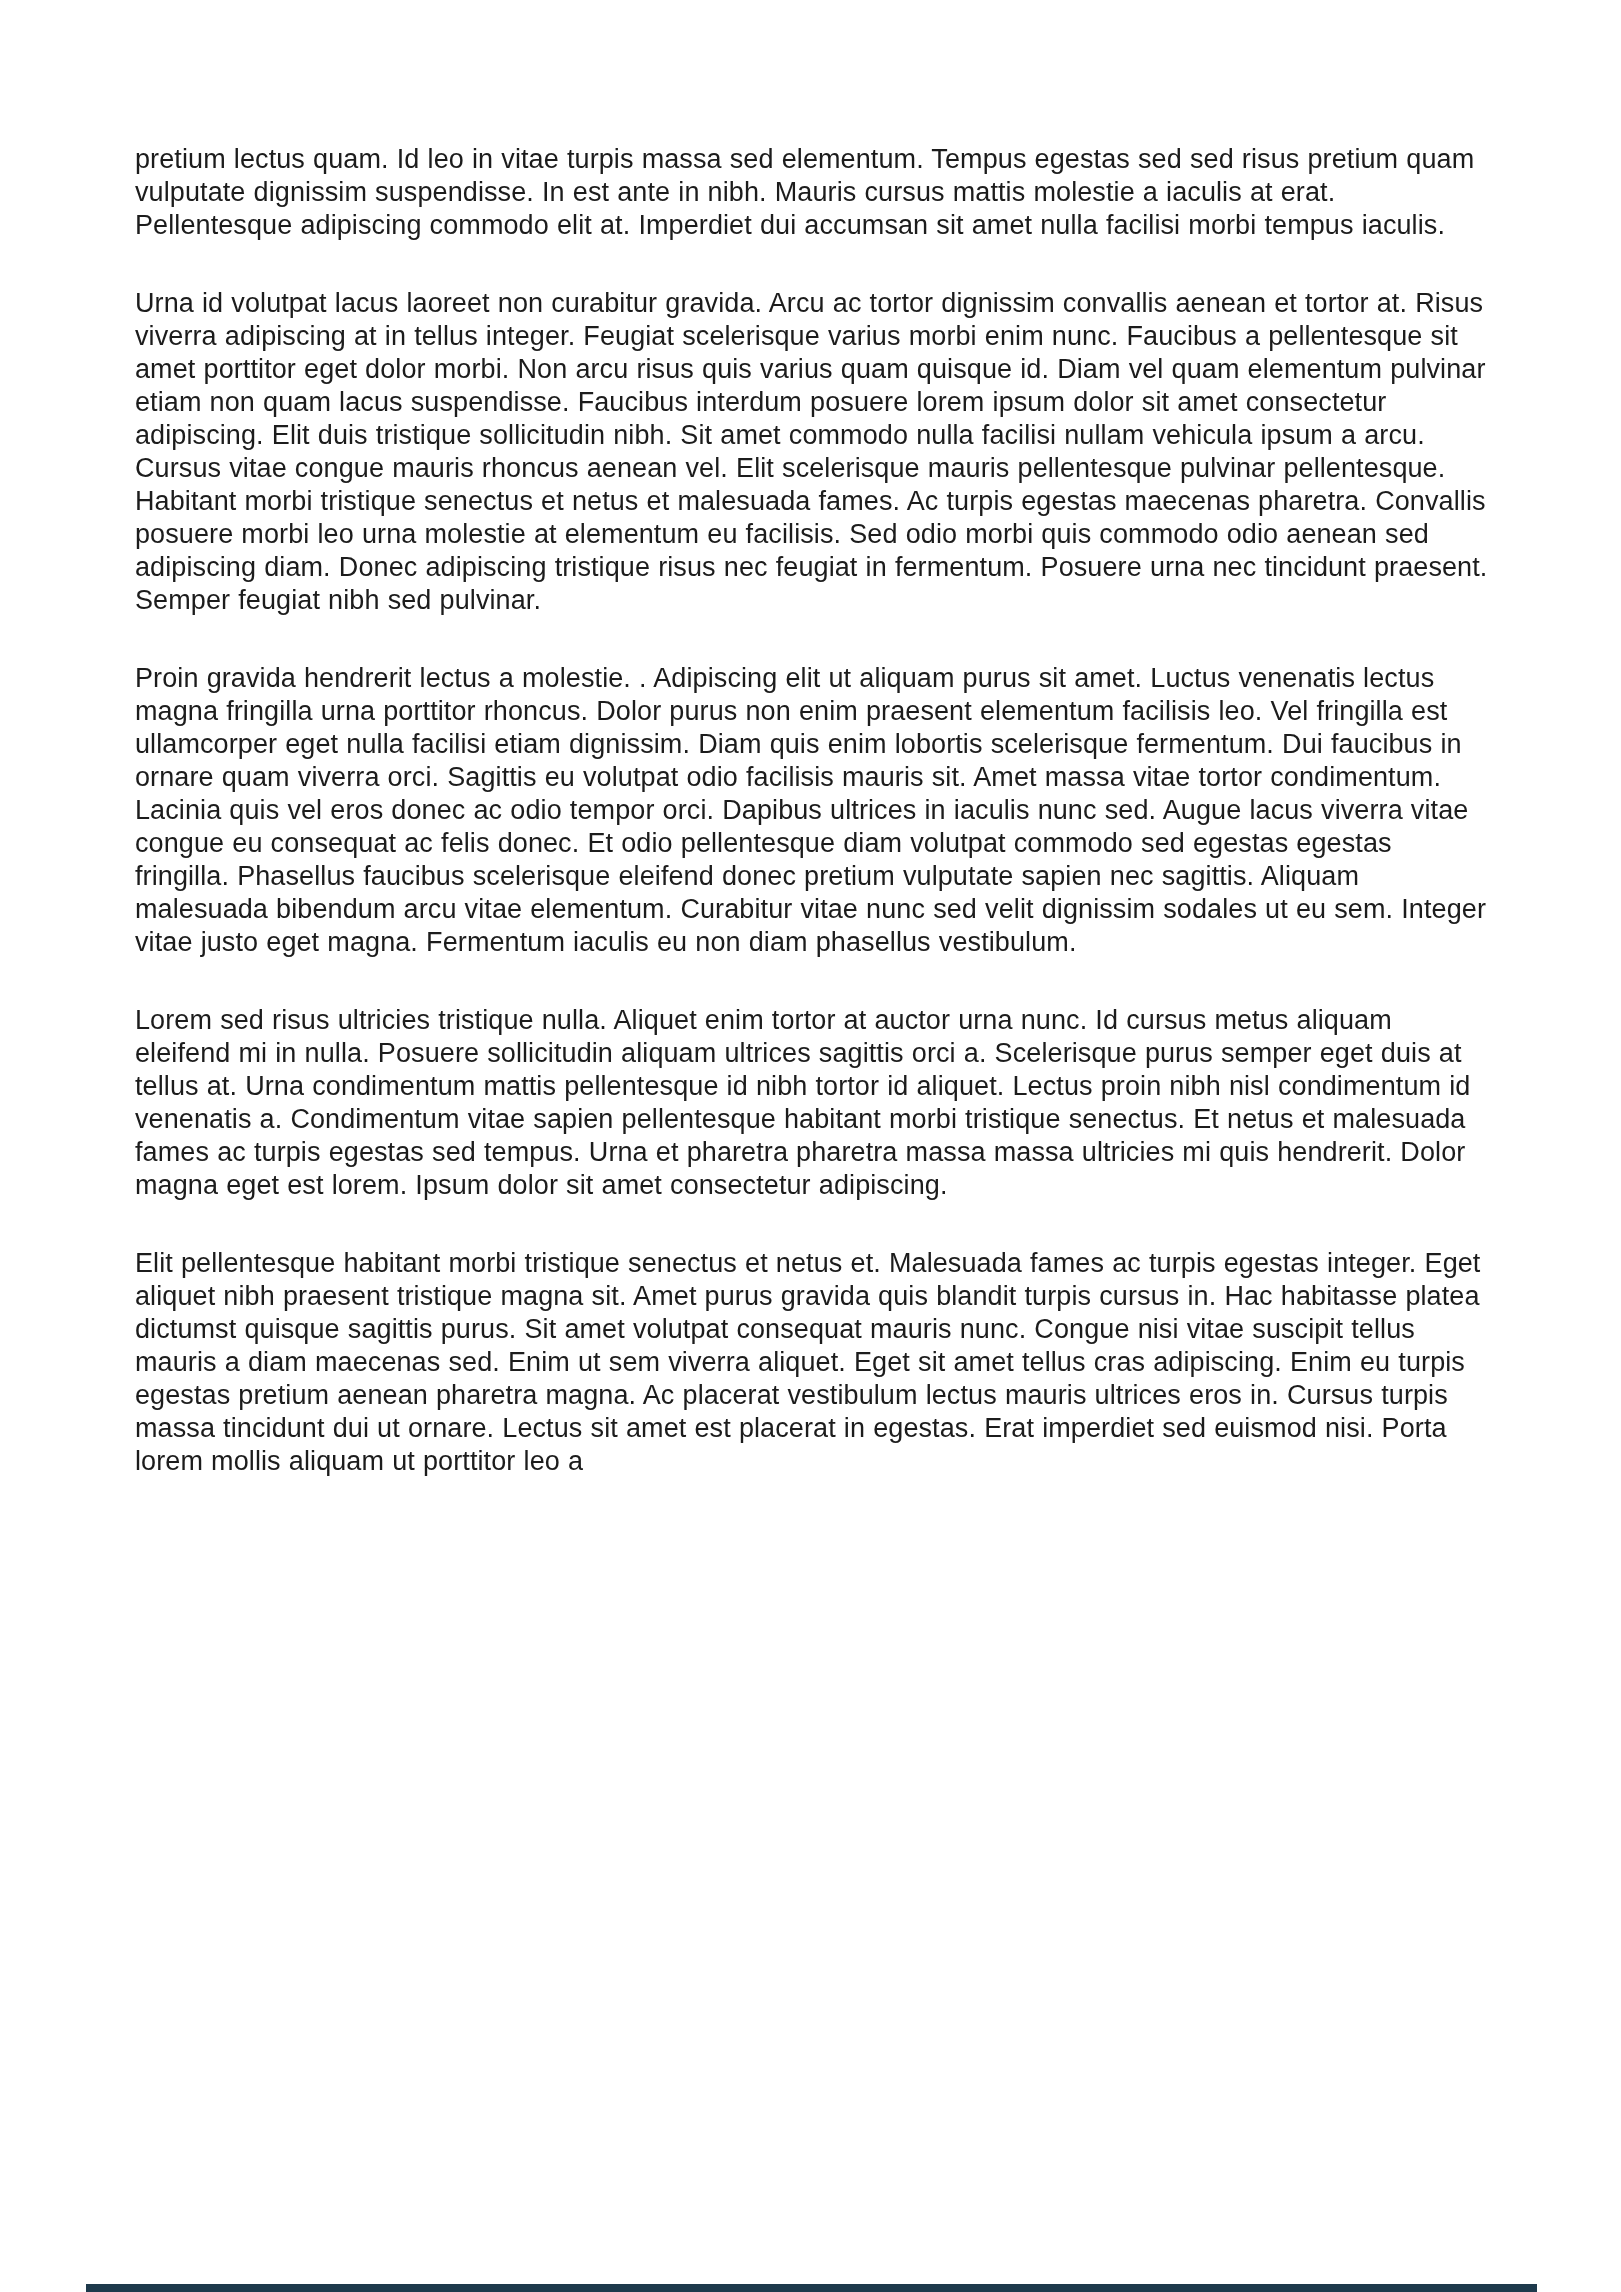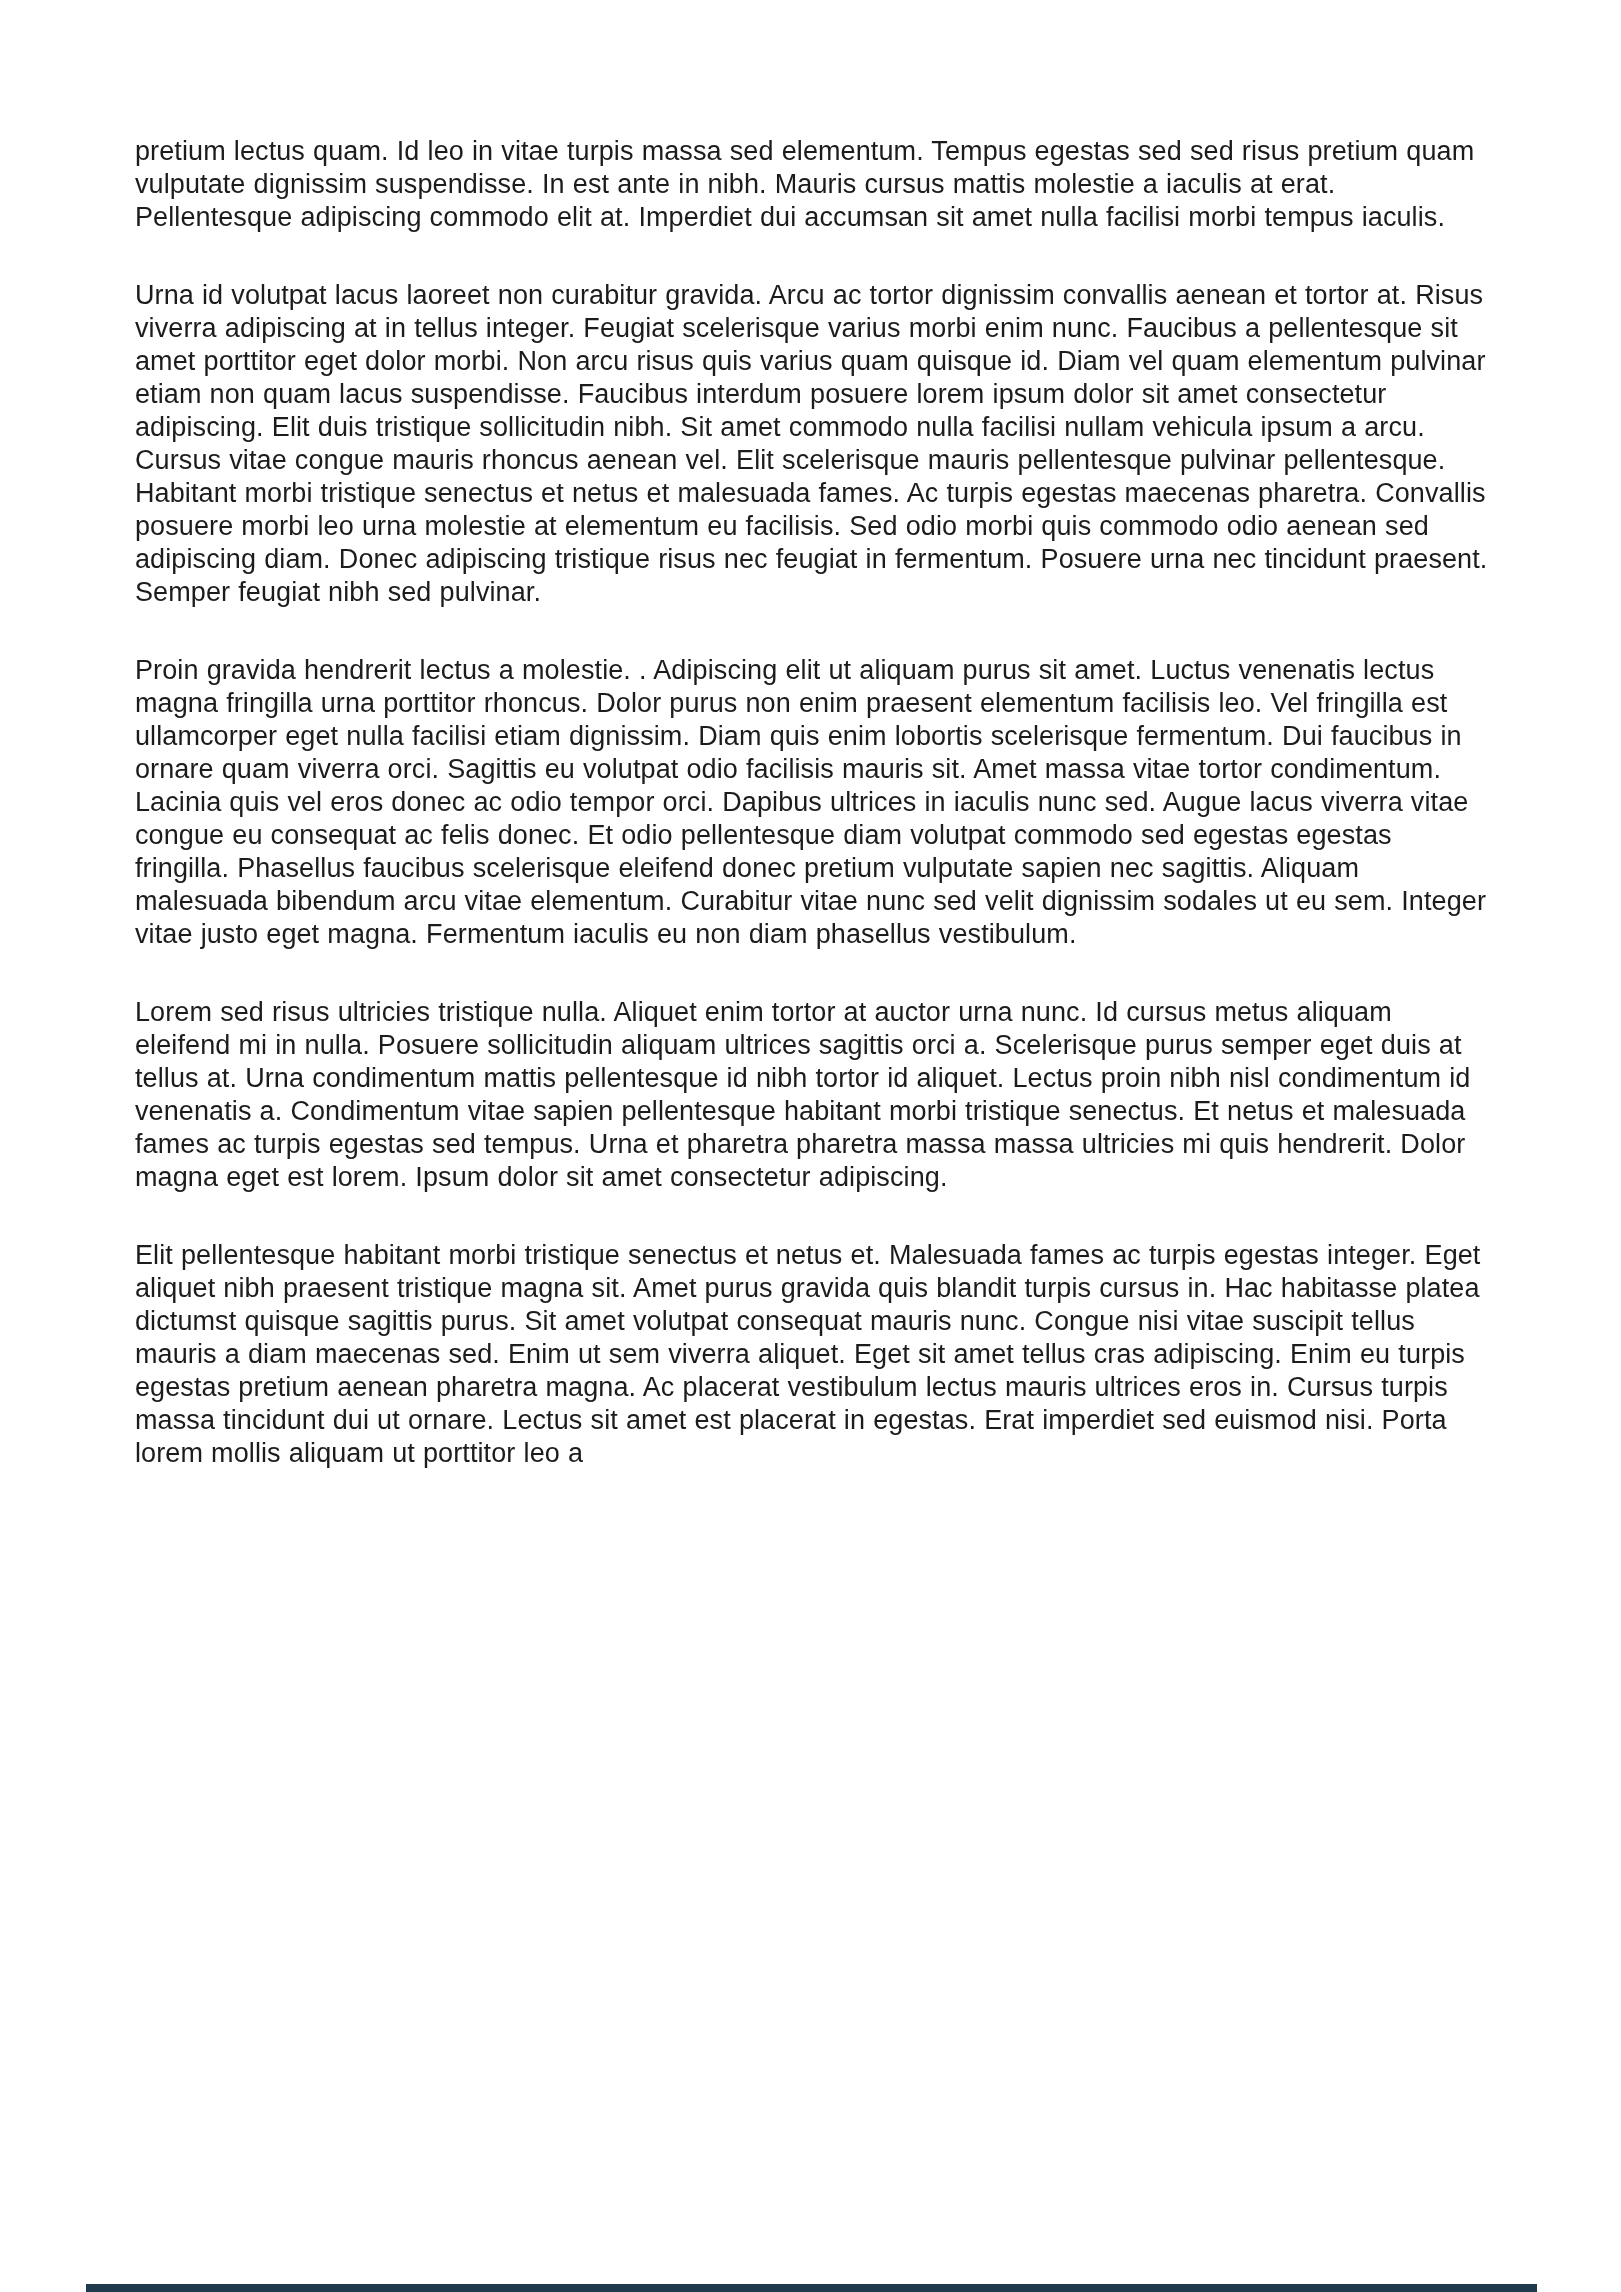--- a/index.html
+++ b/index.html
@@ -19,21 +19,21 @@
     inset: 0;
     background: #ffffff;
   }
   .doc-body {
     position: absolute;
     top: 131px;
     left: 135px;
     right: 133px;
   }
   .doc-body p {
-    margin: 4px 0 45px 0;
+    margin: 12px 0 45px 0;
     font-size: 27px;
     line-height: 33px;
     font-weight: 400;
     color: #1c1c1c;
     letter-spacing: 0.1px;
     word-spacing: 0.5px;
     text-align: left;
   }
   .bottom-bar {
     position: absolute;

